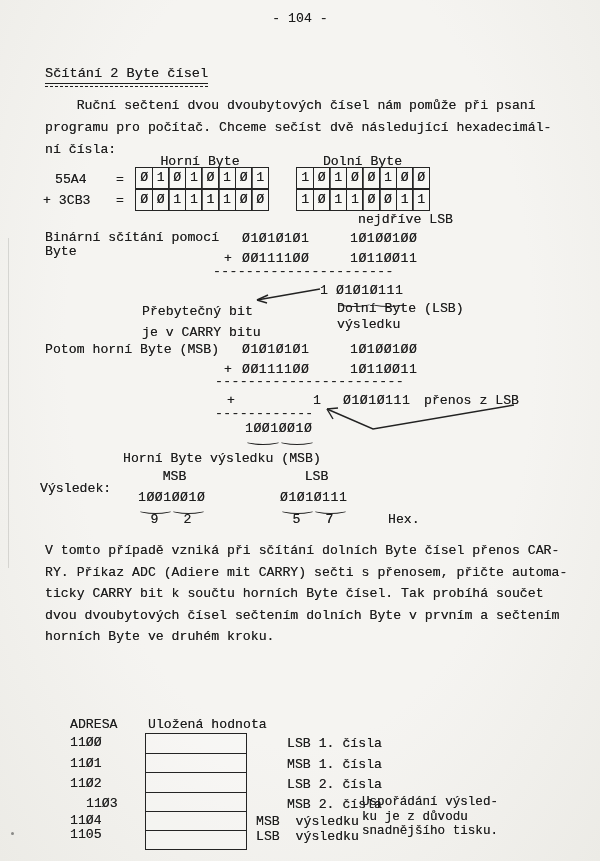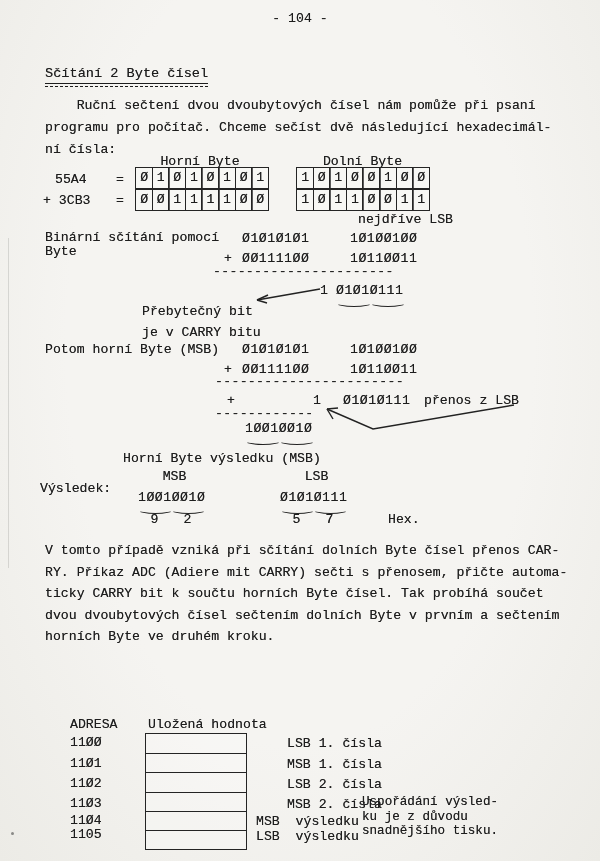--- a/index.html
+++ b/index.html
@@ -106,20 +106,22 @@
   <div class="txt bits" style="left:336px;top:283px;">Ø1Ø1Ø111</div>
   <div class="brace" style="left:336px;top:299px;width:34px;"></div>
   <div class="brace" style="left:369.5px;top:299px;width:34px;"></div>
   <svg class="arr" style="left:248px;top:285px;" width="74" height="20" viewBox="0 0 74 20">
     <path d="M72 4 L9 15"></path>
     <path d="M9 15 L20 10"></path>
     <path d="M9 15 L19 18"></path>
   </svg>
   <pre class="txt" style="left:142px;top:301px;line-height:21px;">Přebytečný bit
 je v CARRY bitu</pre>
+  <pre class="txt" style="left:337px;top:301px;line-height:16.2px;">Dolní Byte (LSB)
+výsledku</pre>
 
   <div class="txt" style="left:45px;top:342px;">Potom horní Byte (MSB)</div>
   <div class="txt bits" style="left:242px;top:342px;">Ø1Ø1Ø1Ø1</div>
   <div class="txt bits" style="left:350px;top:342px;">1Ø1ØØ1ØØ</div>
   <div class="txt" style="left:224px;top:362px;">+</div>
   <div class="txt bits" style="left:242px;top:362px;">ØØ1111ØØ</div>
   <div class="txt bits" style="left:350px;top:362px;">1Ø11ØØ11</div>
   <div class="txt rule" style="left:215px;top:374px;">-----------------------</div>
   <div class="txt" style="left:227px;top:393px;">+</div>
   <div class="txt" style="left:313px;top:393px;">1</div>
@@ -164,21 +166,21 @@
     <div class="memline" style="top:19.2px;"></div>
     <div class="memline" style="top:38.3px;"></div>
     <div class="memline" style="top:57.5px;"></div>
     <div class="memline" style="top:76.7px;"></div>
     <div class="memline" style="top:95.8px;"></div>
   </div>
 
   <div class="txt" style="left:70px;top:735px;">11ØØ</div>
   <div class="txt" style="left:70px;top:755.5px;">11Ø1</div>
   <div class="txt" style="left:70px;top:776px;">11Ø2</div>
-  <div class="txt" style="left:70px;top:796px;">11Ø3</div>
+  <div class="txt" style="left:86px;top:796px;">11Ø3</div>
   <div class="txt" style="left:70px;top:813px;">11Ø4</div>
   <div class="txt" style="left:70px;top:827px;">1105</div>
 
   <div class="txt" style="left:287px;top:736px;">LSB 1. čísla</div>
   <div class="txt" style="left:287px;top:756.5px;">MSB 1. čísla</div>
   <div class="txt" style="left:287px;top:777px;">LSB 2. čísla</div>
   <div class="txt" style="left:287px;top:797px;">MSB 2. čísla</div>
   <div class="txt" style="left:256px;top:814px;">MSB  výsledku</div>
   <div class="txt" style="left:256px;top:829px;">LSB  výsledku</div>
 

